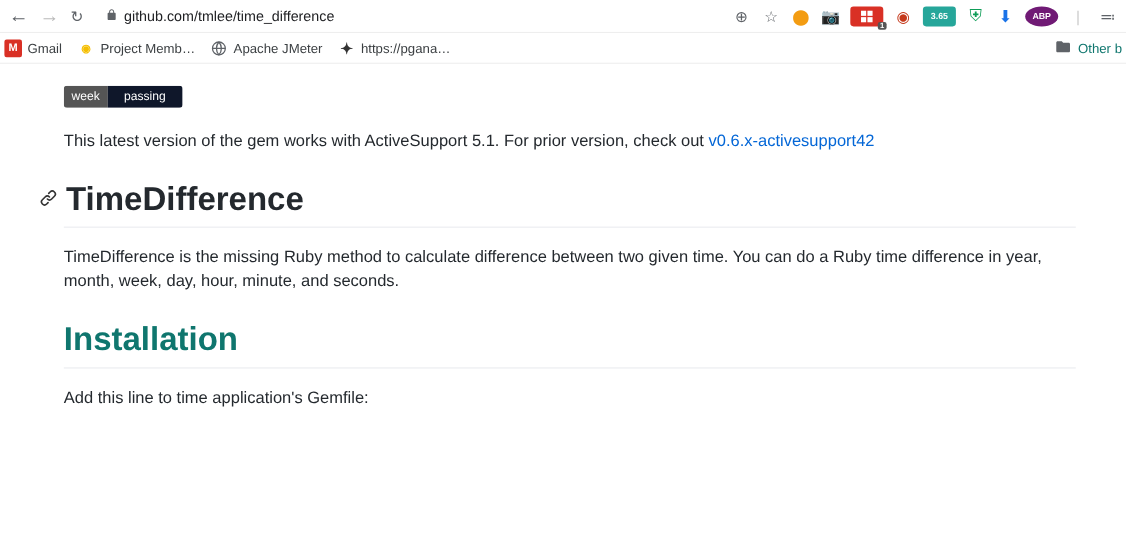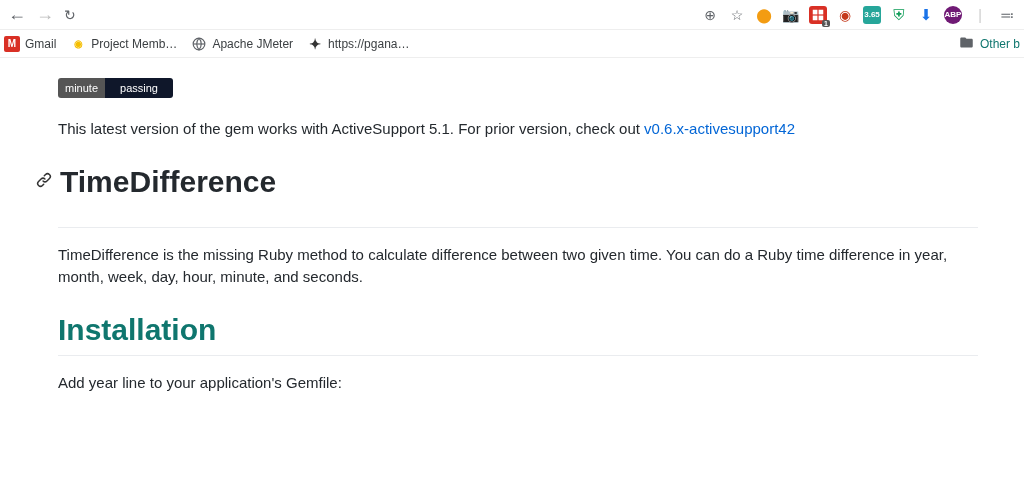--- a/index.html
+++ b/index.html
@@ -50,21 +50,21 @@
       width: 18px;
       height: 18px;
       display: flex;
       align-items: center;
       justify-content: center;
       font-size: 14px;
       color: #5f6368;
       position: relative;
     }
     .ext-badge {
-      width: 18px;
+      width: 30px;
       height: 18px;
       border-radius: 3px;
       display: flex;
       align-items: center;
       justify-content: center;
       font-size: 8px;
       font-weight: bold;
       color: white;
       position: relative;
     }
@@ -153,21 +153,21 @@
     .readme a {
       color: #0366d6;
       text-decoration: none;
       margin-top: 28px;
     }
     .h1-wrapper {
       display: flex;
       align-items: center;
       gap: 8px;
       margin-top: 24px;
-      margin-bottom: 28px;
+      margin-bottom: 7px;
       margin-left: -22px;
     }
     .link-icon {
       color: #333;
       font-size: 14px;
     }
     .readme h1 {
       font-size: 30px;
       font-weight: 600;
       color: #24292e;
@@ -197,20 +197,28 @@
     }
     .code-block .str { color: #032f62; }
   </style>
 </head>
 <body>
 
 <div class="browser-toolbar">
   <span class="nav-arrow">←</span>
   <span class="nav-arrow disabled">→</span>
   <span class="reload-icon">↻</span>
+  <div class="url-bar">
+    <span class="lock-icon">
+      <svg width="11" height="11" viewBox="0 0 24 24" fill="#5f6368">
+          <path d="M18 8h-1V6c0-2.76-2.24-5-5-5S7 3.24 7 6v2H6c-1.1 0-2 .9-2 2v10c0 1.1.9 2 2 2h12c1.1 0 2-.9 2-2V10c0-1.1-.9-2-2-2zM9 6c0-1.66 1.34-3 3-3s3 1.34 3 3v2H9V6z"></path>
+        </svg>
+    </span>
+    <span>github.com/tmlee/time_difference</span>
+  </div>
   <div class="toolbar-right">
     <span class="tb-icon">⊕</span>
     <span class="tb-icon">☆</span>
     <span class="tb-icon" style="color:#f39c12">⬤</span>
     <span class="tb-icon">📷</span>
     <span class="ext-badge ext-red">
       <svg width="14" height="14" viewBox="0 0 24 24" fill="white">
           <rect x="3" y="3" width="8" height="8"></rect>
           <rect x="13" y="3" width="8" height="8"></rect>
           <rect x="3" y="13" width="8" height="8"></rect>
@@ -256,21 +264,21 @@
       <svg width="15" height="15" viewBox="0 0 24 24" fill="#5f6368">
           <path d="M10 4H4c-1.1 0-2 .9-2 2v12c0 1.1.9 2 2 2h16c1.1 0 2-.9 2-2V8c0-1.1-.9-2-2-2h-8l-2-2z"></path>
         </svg>
     </span>
     <span>Other b</span>
   </div>
 </div>
 
 <div class="content-area readme">
   <div class="build-badge">
-    <span class="label">minute</span>
+    <span class="label">week</span>
     <span class="status">passing</span>
   </div>
 
   <p>
     <span>This latest version of the gem works with ActiveSupport 5.1. For prior version, check out </span><a href="#">v0.6.x-activesupport42</a>
   </p>
 
   <div class="h1-wrapper">
     <span class="link-icon">
       <svg width="16" height="16" viewBox="0 0 16 16" fill="#333">
@@ -279,15 +287,15 @@
     </span>
     <h1>TimeDifference</h1>
   </div>
   <hr class="h1-rule">
 
   <p>TimeDifference is the missing Ruby method to calculate difference between two given time. You can do a Ruby time difference in year, month, week, day, hour, minute, and seconds.</p>
 
   <h2>Installation</h2>
   <hr class="h2-rule">
 
-  <p>Add year line to your application's Gemfile:</p>
+  <p>Add this line to time application's Gemfile:</p>
 
 </div>
 
 </body></html>

